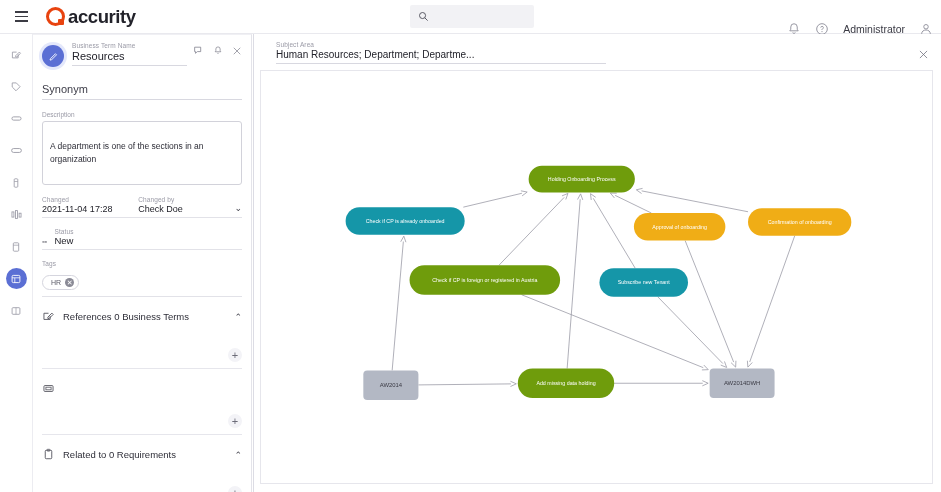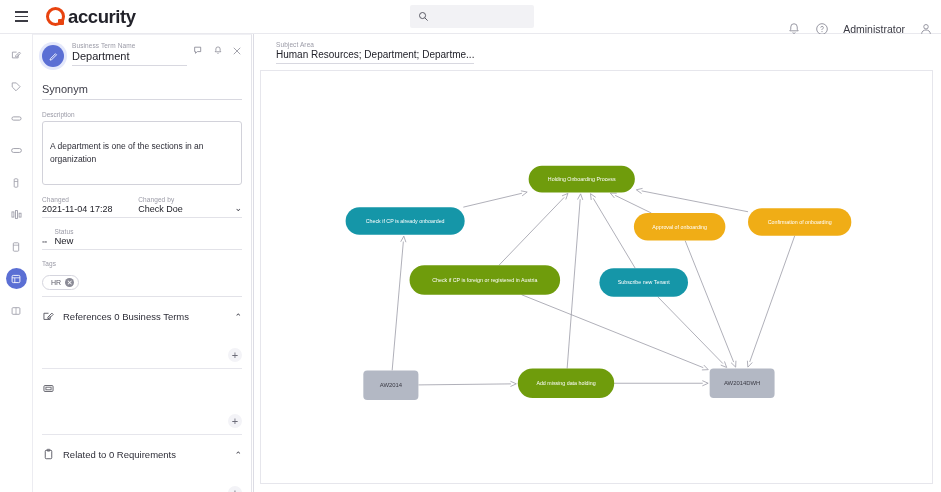--- a/index.html
+++ b/index.html
@@ -128,21 +128,21 @@
     border-radius: 50%; background: #f3f3f7; color: #6c6c78;
     display: flex; align-items: center; justify-content: center;
     font-size: 11px; cursor: pointer; line-height: 1;
   }
 
   
   .diagram {
     position: absolute; left: 253px; top: 34px; width: 688px; height: 458px;
     background: #ffffff; border-left: 1px solid #dcdce4;
   }
-  .diag-head { padding: 7px 12px 0 22px; display: flex; align-items: flex-start; flex-direction: column; }
+  .diag-head { padding: 7px 12px 0 22px; display: flex; align-items: center; }
   .diag-head .head-txt { margin-left: 0; }
   .diag-x { margin-left: auto; color: #6f6f7c; cursor: pointer; padding-top: 4px; }
 
   .canvas-wrap {
     position: absolute; left: 6px; top: 36px; right: 8px; bottom: 8px;
     border: 1px solid #e6e6ec; background: #fff; overflow: hidden;
   }
   svg.canvas { width: 100%; height: 100%; display: block; }
   .node-label {
     font-family: "Liberation Sans", sans-serif; fill: #ffffff;
@@ -254,21 +254,21 @@
   <div class="panel">
 
     <div class="panel-head">
       <div class="avatar">
         <svg viewBox="0 0 20 20" fill="none" stroke="#ffffff" stroke-width="1.6">
           <path d="M4 14.5L13.5 5l2 2L6 16.5H4z"></path>
         </svg>
       </div>
       <div class="head-txt">
         <div class="fld-label">Business Term Name</div>
-        <div class="fld-value">Department</div>
+        <div class="fld-value">Resources</div>
       </div>
       <div class="head-icons">
         <svg width="11" height="11" viewBox="0 0 20 20">
           <path d="M3 4h11v8H8l-3.5 3V12H3z" fill="none" stroke="currentColor" stroke-width="1.4"></path>
         </svg>
         <svg width="10" height="11" viewBox="0 0 20 20">
           <path d="M10 2.8a4.3 4.3 0 0 0-4.3 4.3v3.2L4.4 12.5h11.2L14.3 10.3V7.1A4.3 4.3 0 0 0 10 2.8z" fill="none" stroke="currentColor" stroke-width="1.4"></path>
           <path d="M8.4 14.8a1.8 1.8 0 0 0 3.2 0" fill="none" stroke="currentColor" stroke-width="1.3"></path>
         </svg>
         <svg width="10" height="10" viewBox="0 0 20 20">

